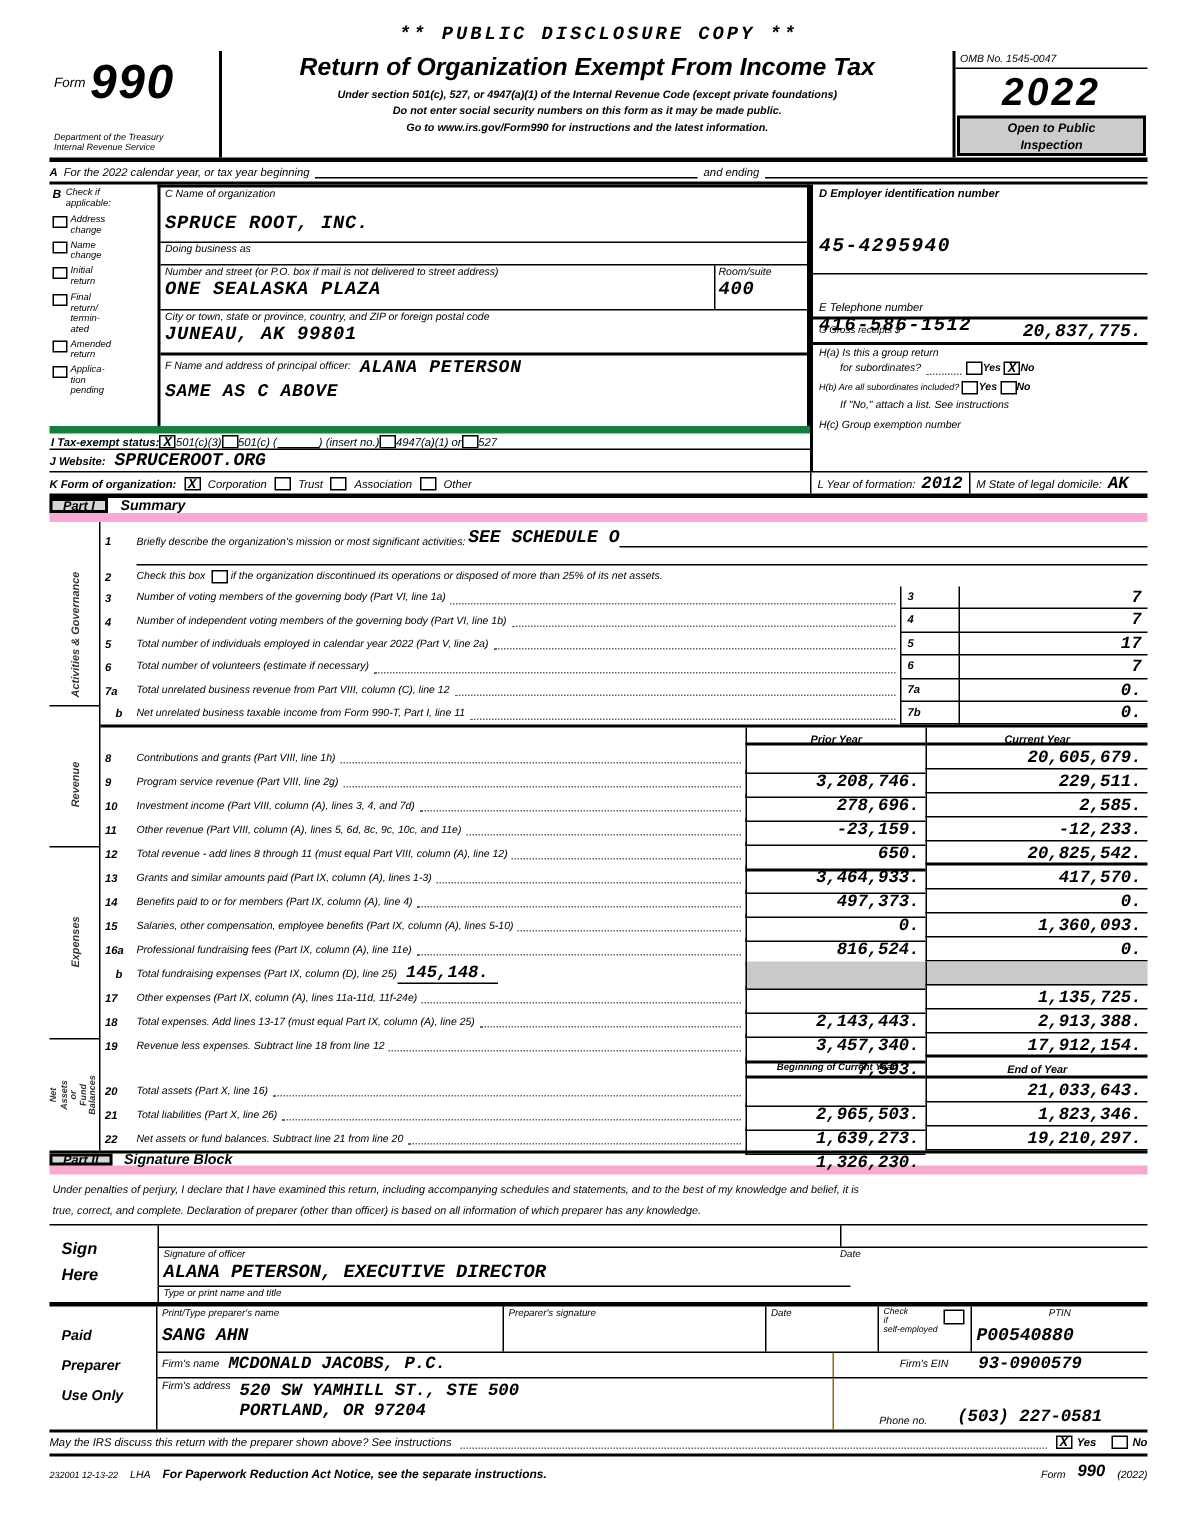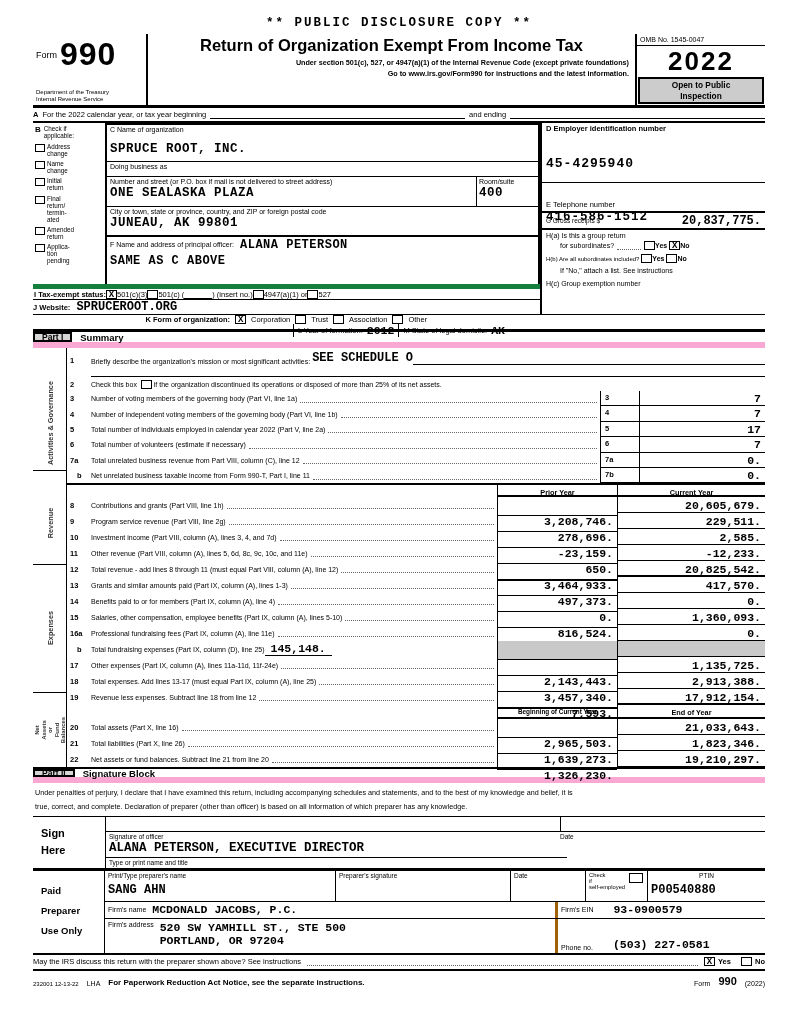--- a/index.html
+++ b/index.html
@@ -1,17 +1,17 @@
 <!DOCTYPE html>
 <html><head>
 <meta charset="utf-8">
 <style>
   * { margin:0; padding:0; box-sizing:border-box; }
   body { background:#fff; font-family:"Liberation Sans", sans-serif; color:#000; }
-  .page { position:relative; width:791px; height:1024px; background:#fff; overflow:hidden; }
+  .page { position:relative; width:791px; height:1024px; background:#fff; overflow:hidden;font-style:italic; }
   .wrap { position:absolute; left:33px; top:16px; width:732px; }
 
   .mono { font-family:"Liberation Mono","DejaVu Sans Mono",monospace; font-weight:bold; }
   .lbl  { font-size:7px; line-height:1.15; }
   .b    { font-weight:bold; }
   .row  { display:flex; align-items:center; }
   .cb   { display:inline-block; width:11px; height:9px; border:1px solid #000; background:#fff;
           font-family:"Liberation Mono",monospace; font-weight:bold; font-size:9px; line-height:8px;
           text-align:center; flex:0 0 auto; }
   .dots { flex:1; border-bottom:1px dotted #666; height:8px; margin:0 3px; min-width:6px; }
@@ -21,21 +21,21 @@
   
   .disclosure { text-align:center; font-size:12.5px; letter-spacing:2px; margin-bottom:4px; }
   .hdr { display:flex; border-bottom:3px solid #000; height:74px; }
   .h-left { width:115px; border-right:2px solid #000; padding:2px 3px; display:flex; flex-direction:column; justify-content:space-between; }
   .form990 { display:flex; align-items:flex-start; gap:3px; }
   .form990 .f { font-size:9px; margin-top:14px; }
   .form990 .n { font-size:32px; font-weight:bold; letter-spacing:1px; }
   .dept { font-size:6px; line-height:1.2; }
   .h-mid { flex:1; text-align:center; padding:1px 6px; }
   .h-title { font-size:16.5px; font-weight:bold; margin:1px 0 3px; }
-  .h-sub { font-size:7.2px; font-weight:bold; line-height:1.5;text-align:right; }
+  .h-sub { font-size:7.2px; font-weight:bold; line-height:1.5; }
   .h-right { width:130px; border-left:2px solid #000; display:flex; flex-direction:column; }
   .omb { font-size:7px; padding:2px 3px; border-bottom:1px solid #000; }
   .yr { font-size:26px; font-weight:bold; text-align:center; letter-spacing:2px; flex:1; }
   .openpub { border:2px solid #000; background:#ccc; font-size:8.3px; font-weight:bold; text-align:center; line-height:1.25; padding:1px 0; margin:0 1px 1px; }
 
   .rowA { display:flex; align-items:flex-end; height:15px; border-bottom:2px solid #000; font-size:7.5px; padding-bottom:2px; gap:4px; }
 
   
   .grid { display:flex; border-bottom:1px solid #000; }
   .col-left { width:507px; }
@@ -49,21 +49,21 @@
   .cval { font-size:12.5px; letter-spacing:.5px; }
   .street { display:flex; border-bottom:1px solid #000; }
   .street .lft { flex:1; padding:1px 3px; }
   .street .rm { width:62px; border-left:1px solid #000; padding:1px 2px; }
   .frow { padding:1px 3px; }
   .irow { display:flex; align-items:flex-end; height:15px; border-top:5px solid #15803d; font-size:7.5px; gap:0; padding:0 1px; }
   .jrow { display:flex; align-items:center; height:15px; border-top:1px solid #000; font-size:7.5px; gap:6px; }
   .dcell { padding:2px 4px; font-size:7.5px; }
   .hsec { font-size:7px; padding:0 2px 0 4px; }
 
-  .krow { display:flex; border-bottom:3px solid #000; height:17px; align-items:center; font-size:7.5px;flex-direction:column; }
+  .krow { display:flex; border-bottom:3px solid #000; height:17px; align-items:center; font-size:7.5px; }
   .krow .kl { width:507px; display:flex; align-items:center; gap:5px; }
   .krow .lm { display:flex; flex:1; border-left:1px solid #000; height:100%; align-items:center; }
 
   
   .partbar { display:flex; align-items:stretch; border-bottom:6px solid #f9a8d4; height:16px; }
   .partbox { border:2px solid #000; background:#d6d6d6; font-size:8.5px; font-weight:bold; padding:1px 7px; display:flex; align-items:center; }
   .parttitle { font-weight:bold; font-size:9.5px; margin-left:8px; display:flex; align-items:center; }
 
   
   .sum { display:flex; }
@@ -109,21 +109,21 @@
   .pcell:first-child { border-left:none; }
   .pname { width:230px; }
   .psig { width:175px; }
   .pdate { width:75px; }
   .pcheck { width:62px; font-size:5.8px; position:relative; }
   .pcheck .cb { position:absolute; right:4px; top:2px; width:14px; height:10px; }
   .pptin { width:118px; text-align:left; }
   .prow2 { display:flex; border-bottom:1px solid #000; height:17px; align-items:center; font-size:7px; }
   .prow3 { display:flex; height:34px; font-size:7px; }
   .pleft { flex:1; display:flex; align-items:center; gap:6px; padding:0 3px; }
-  .pr { width:210px; border-left:3px solid #a16207; display:flex; align-items:center; gap:20px; padding:0 3px; align-self:stretch; }
+  .pr { width:210px; border-left:1px solid #a16207; display:flex; align-items:center; gap:20px; padding:0 3px; align-self:stretch;justify-content:center; }
   .pv { font-size:11.5px; }
 
   .irsrow { display:flex; align-items:center; height:16px; border-bottom:2.5px solid #000; font-size:7.5px; gap:3px; }
   .footer { display:flex; align-items:flex-end; padding-top:4px; gap:8px; font-size:7px; }
   .tiny { font-size:6px; }
 </style>
 </head>
 <body>
 
 <div class="page">
@@ -136,20 +136,21 @@
         <span class="f">Form</span>
         <span class="n">990</span>
       </div>
       <div class="dept pre">Department of the Treasury
 Internal Revenue Service</div>
     </div>
     <div class="h-mid">
       <div class="h-title">Return of Organization Exempt From Income Tax</div>
       <div class="h-sub">
         <div>Under section 501(c), 527, or 4947(a)(1) of the Internal Revenue Code (except private foundations)</div>
+        <div>Do not enter social security numbers on this form as it may be made public.</div>
         <div>Go to www.irs.gov/Form990 for instructions and the latest information.</div>
       </div>
     </div>
     <div class="h-right">
       <div class="omb">OMB No. 1545-0047</div>
       <div class="yr">2022</div>
       <div class="openpub pre">Open to Public
 Inspection</div>
     </div>
   </div>

